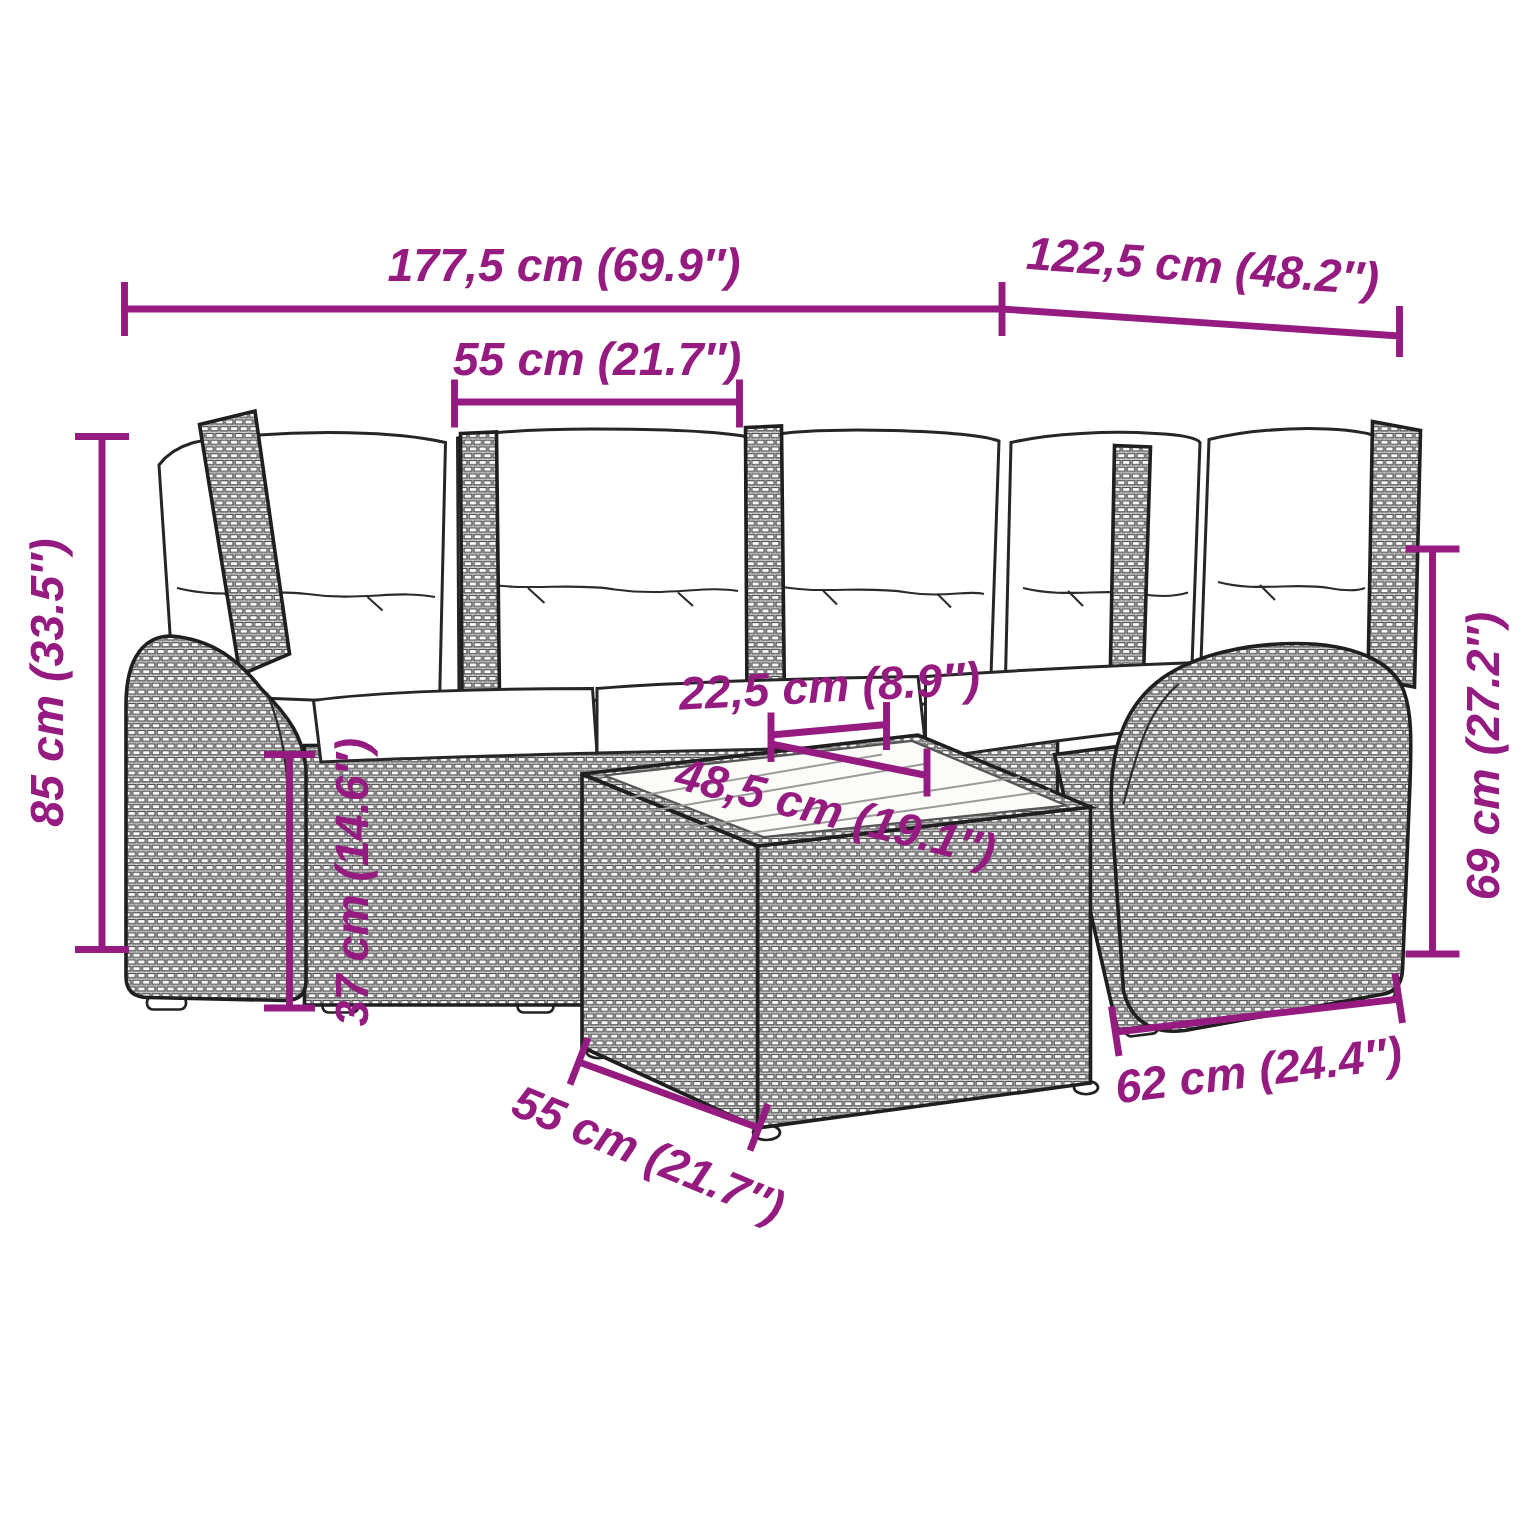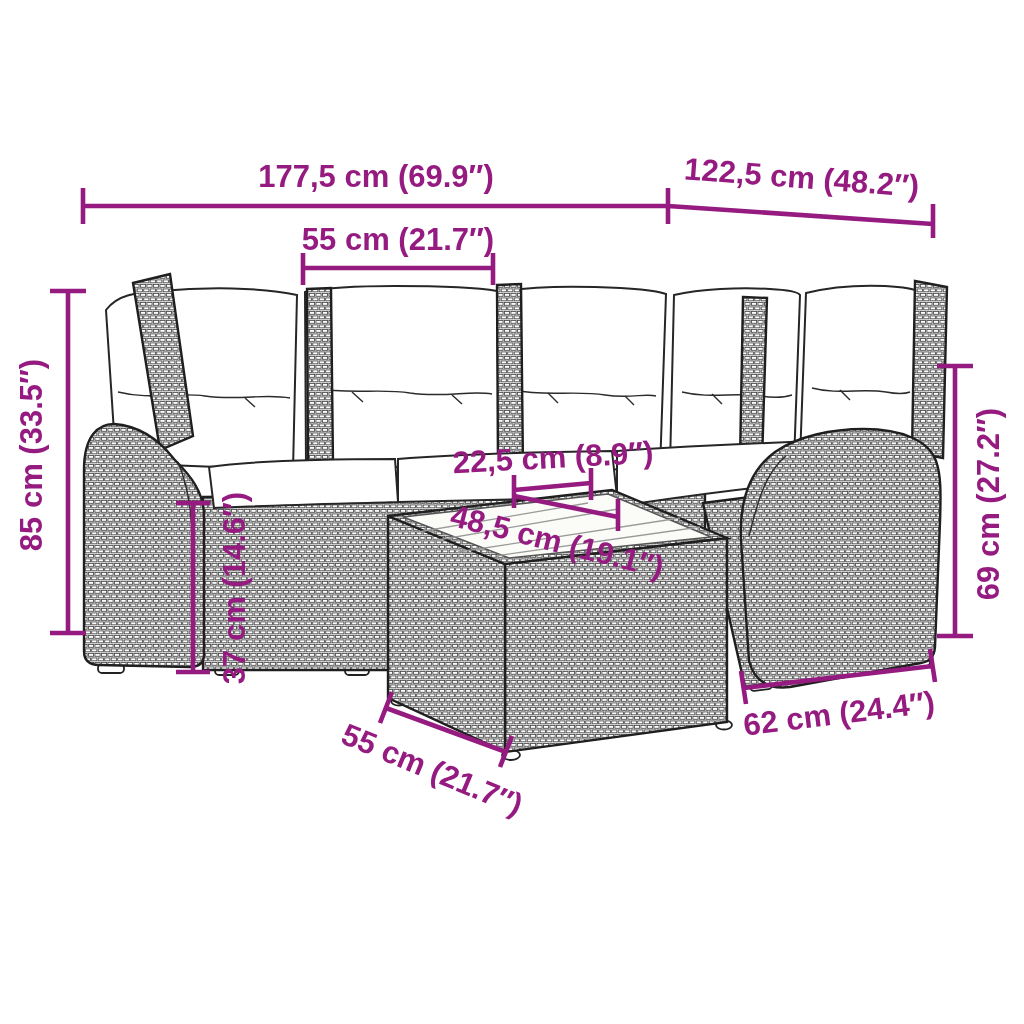--- a/index.html
+++ b/index.html
@@ -1,17 +1,17 @@
 <!DOCTYPE html>
 <html style="--dim-color: #951B81; --line-color: #1f1f1f; --bg: #ffffff;"><head>
 <meta charset="utf-8">
 <style>
   :root { --dim-color:#951B81; --line-color:#1f1f1f; --bg:#ffffff; }
   html,body { margin:0; padding:0; background:var(--bg); }
-  #stage { width:1024px; height:1024px; position:relative; background:var(--bg); overflow:hidden; }
+  #stage { width:1024px; height:1024px; position:relative; background:var(--bg); overflow:hidden;font-style:italic; }
   svg { display:block; }
   .dim-line { stroke:var(--dim-color); stroke-width:4.6; fill:none; }
   .dim-text { fill:var(--dim-color); font-family:"Liberation Sans",sans-serif;
               font-weight:700; font-size:31px; }
   .thin  { stroke:#2b2b2b; stroke-width:1.4; fill:none; }
   .cushion { fill:#ffffff; stroke:#262626; stroke-width:2; }
   .rattan-shape { fill:url(#rattan); stroke:#1f1f1f; stroke-width:2.4; }
   .foot { fill:#ffffff; stroke:#222222; stroke-width:1.8; }
   .glass { fill:#fbfbf8; stroke:#555555; stroke-width:1.5; }
   .streak { stroke:#9a9a9a; stroke-width:1.3; fill:none; }

